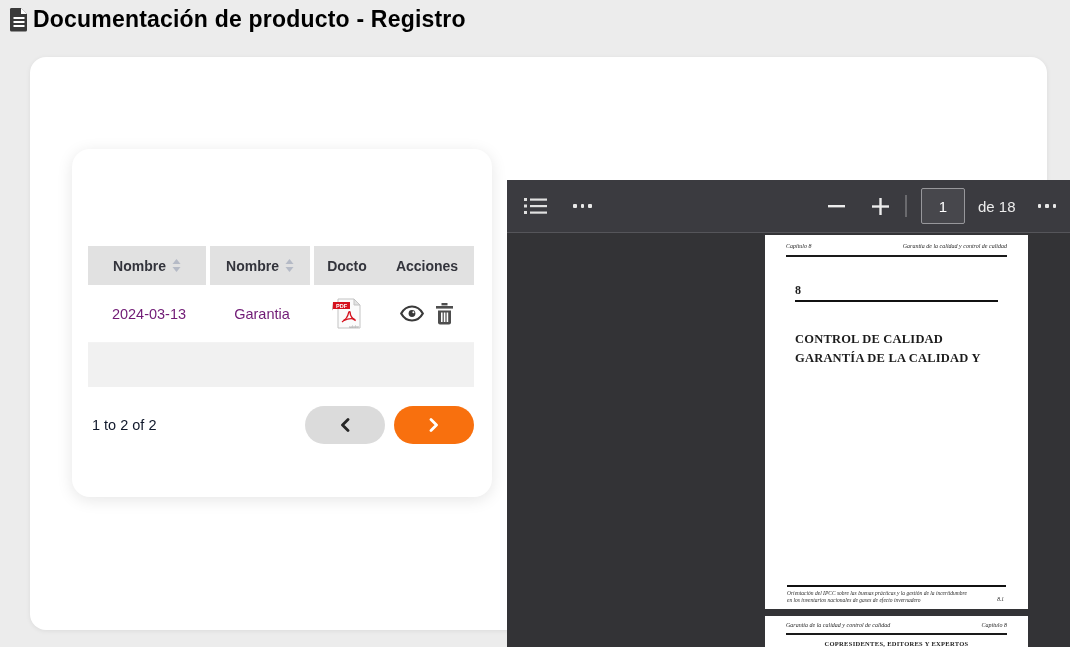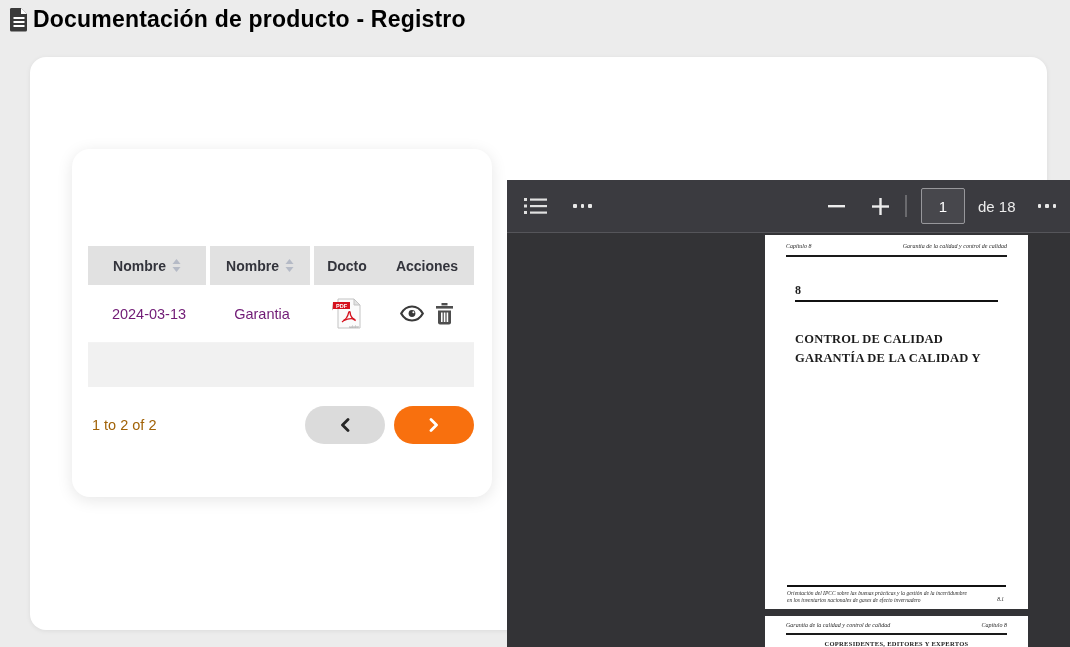--- a/index.html
+++ b/index.html
@@ -64,21 +64,21 @@
   .td{ display:flex; align-items:center; justify-content:center; font-size:14.5px; color:#701a75; }
   .td-fecha{ width:122px; }
   .td-nombre{ width:104px; }
   .td-docto{ width:66px; }
   .td-acciones{ width:94px; gap:11px; }
   .empty-row{ height:44px; background:#f1f1f1; width:386px; }
 
   .icon-btn{ background:none; border:none; padding:0; cursor:pointer; display:flex; align-items:center; }
 
   .pagination{ position:absolute; left:20px; top:257px; width:382px; height:38px; display:flex; align-items:center; }
-  .page-summary{ font-size:14.5px; color:#a16207; }
+  .page-summary{ font-size:14.5px; color:#0f172a; }
   .pg-btn{
     border:none; width:80px; height:38px; border-radius:19px; cursor:pointer;
     display:flex; align-items:center; justify-content:center;
   }
   .pg-prev{ background:#dbdbdb; margin-left:auto; }
   .pg-next{ background:#f8700e; margin-left:9px; }
 
   
   .pdf-viewer{
     position:absolute; left:477px; top:123px; width:569px; height:477px;

